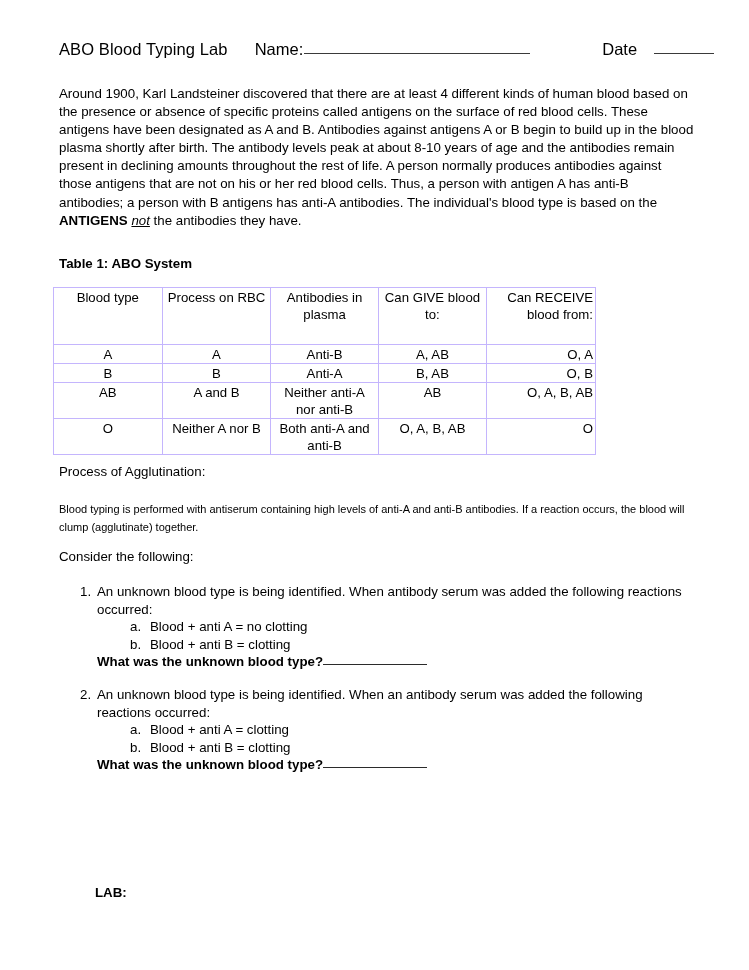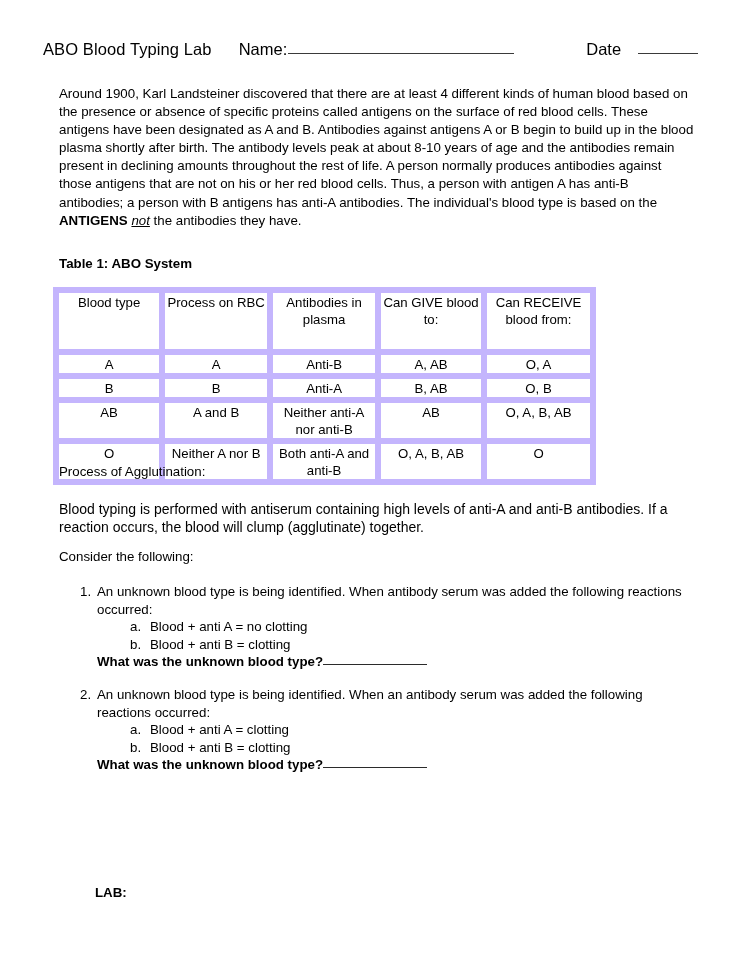--- a/index.html
+++ b/index.html
@@ -19,21 +19,21 @@
   .page {
     position: relative;
     width: 749px;
     height: 970px;
     box-sizing: border-box;
   }
 
   
   .header-line {
     position: absolute;
-    left: 43px;
+    left: 59px;
     top: 40px;
     width: 640px;
     display: flex;
     align-items: baseline;
     font-size: 16.5px;
   }
   .doc-title {
     white-space: nowrap;
     letter-spacing: 0.1px;
   }
@@ -93,49 +93,49 @@
   .abo-table {
     position: absolute;
     left: 53px;
     top: 287px;
     width: 543px;
     border-collapse: collapse;
     font-size: 13.2px;
     line-height: 17px;
   }
   .abo-table td {
-    border: 6px solid #c4b5fd;
+    border: 1px solid #c4b5fd;
     text-align: center;
     vertical-align: top;
     padding: 1px 2px 0 2px;
   }
   .abo-table .c0 { width: 110px; }
   .abo-table .c1 { width: 109px; }
   .abo-table .c2 { width: 106px; }
   .abo-table .c3 { width: 110px; }
-  .abo-table .c4 { width: 108px; }
+  .abo-table .c4 { width: 108px; text-align: right; }
   .abo-table tr.head-row td { height: 55px; }
   .abo-table tr.r-a td, .abo-table tr.r-b td { height: 16px; }
   .abo-table tr.r-ab td { height: 29px; }
   .abo-table tr.r-o td { height: 34px; }
 
   
   .agg-heading {
     position: absolute;
     left: 59px;
     top: 464px;
     font-size: 13.3px;
     font-weight: normal;
   }
   .agg-para {
     position: absolute;
     left: 59px;
     top: 500px;
     width: 636px;
-    font-size: 14px;
+    font-size: 11px;
     line-height: 18.1px;
     margin: 0;
   }
   .consider-line {
     position: absolute;
     left: 59px;
     top: 549px;
     font-size: 13.3px;
   }
 

